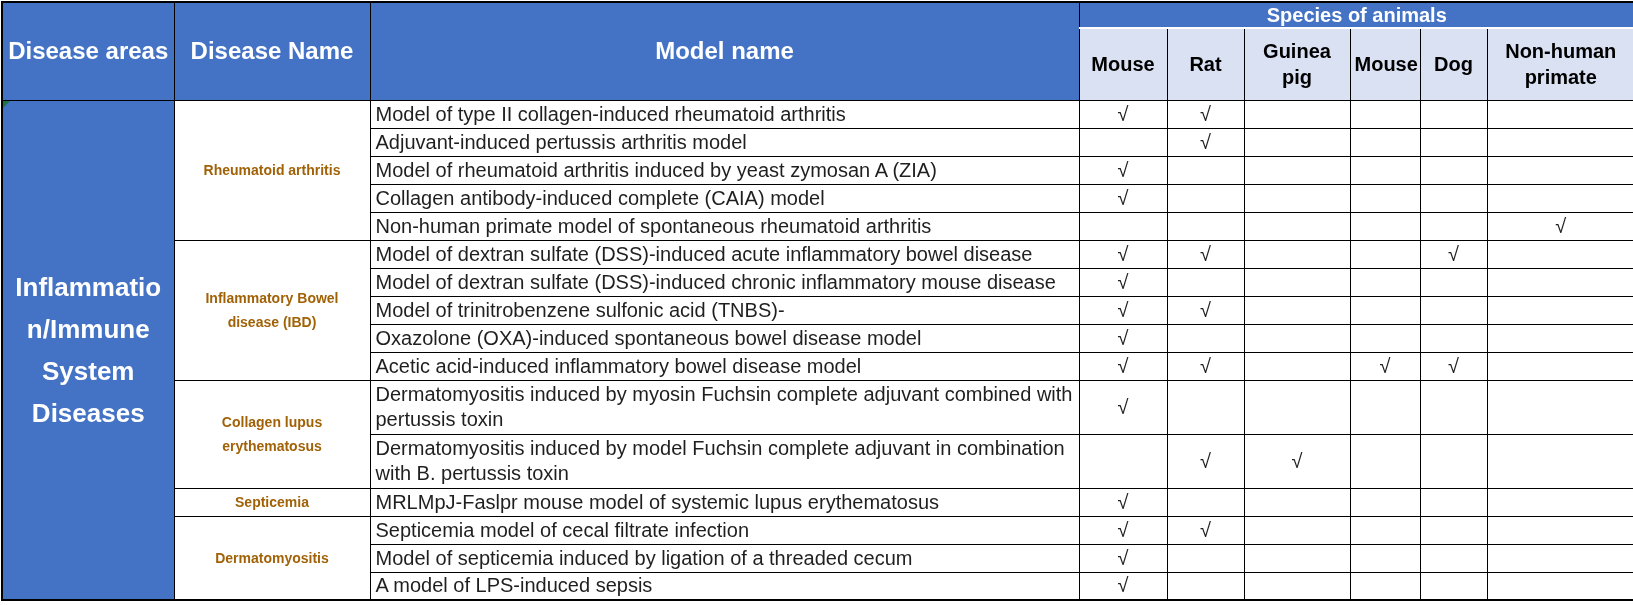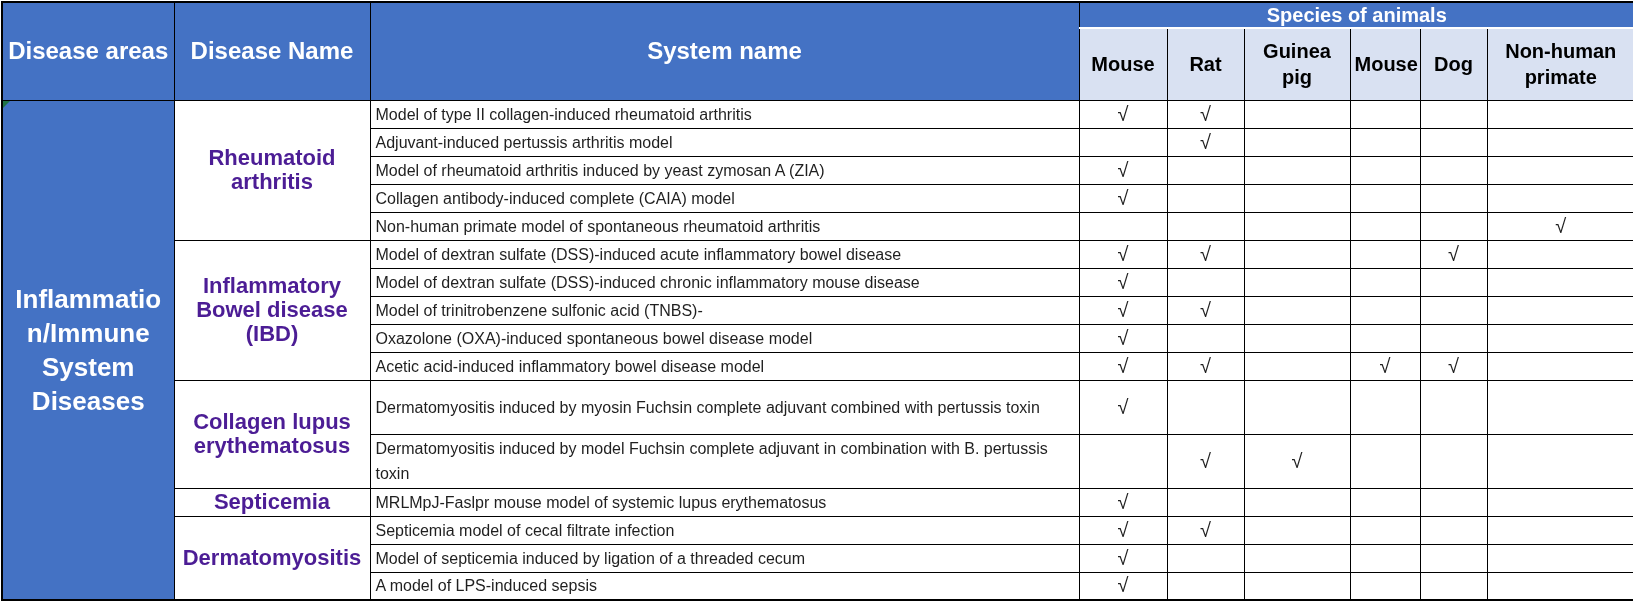--- a/index.html
+++ b/index.html
@@ -42,33 +42,33 @@
     font-size:20px;font-weight:bold;text-align:center;vertical-align:middle;
     line-height:26px;border-top:none;
   }
   tbody td{height:28px;vertical-align:middle;}
   tbody tr.tall td{height:54px;}
   .area-cell{
     background:var(--blue);position:relative;
     text-align:center;vertical-align:middle;padding:0 8px;
   }
   .area-text{
-    color:var(--headtext);font-weight:bold;font-size:26px;line-height:34px;
+    color:var(--headtext);font-weight:bold;font-size:26px;line-height:42px;
     white-space:pre-line;display:inline-block;
   }
   .corner-flag{
     position:absolute;top:0;left:0;width:0;height:0;
     border-top:7px solid var(--green);border-right:7px solid transparent;
   }
   .disease-cell{
-    font-weight:bold;font-size:22px;color:#4c1d95;
+    font-weight:bold;font-size:14px;color:#a16207;
     text-align:center;line-height:24px;padding:0 6px;
   }
   .model-cell{
-    font-size:16px;color:#1f1f1f;text-align:left;line-height:25px;padding:0 5px;
+    font-size:20px;color:#1f1f1f;text-align:left;line-height:25px;padding:0 5px;
   }
   .check-cell{
     font-size:20px;color:#1f1f1f;text-align:center;
   }
 </style>
 </head>
 <body>
 
 <table>
   <colgroup>
@@ -79,21 +79,21 @@
     <col style="width:77px">
     <col style="width:106px">
     <col style="width:70px">
     <col style="width:67px">
     <col style="width:148px">
   </colgroup>
   <thead>
     <tr class="r1">
       <th class="head-main" rowspan="2">Disease areas</th>
       <th class="head-main" rowspan="2">Disease Name</th>
-      <th class="head-main" rowspan="2">System name</th>
+      <th class="head-main" rowspan="2">Model name</th>
       <th class="grp" colspan="6">Species of animals</th>
     </tr>
     <tr class="r2">
       <th class="sub">Mouse</th>
       <th class="sub">Rat</th>
       <th class="sub">Guinea pig</th>
       <th class="sub">Mouse</th>
       <th class="sub">Dog</th>
       <th class="sub">Non-human primate</th>
     </tr>

